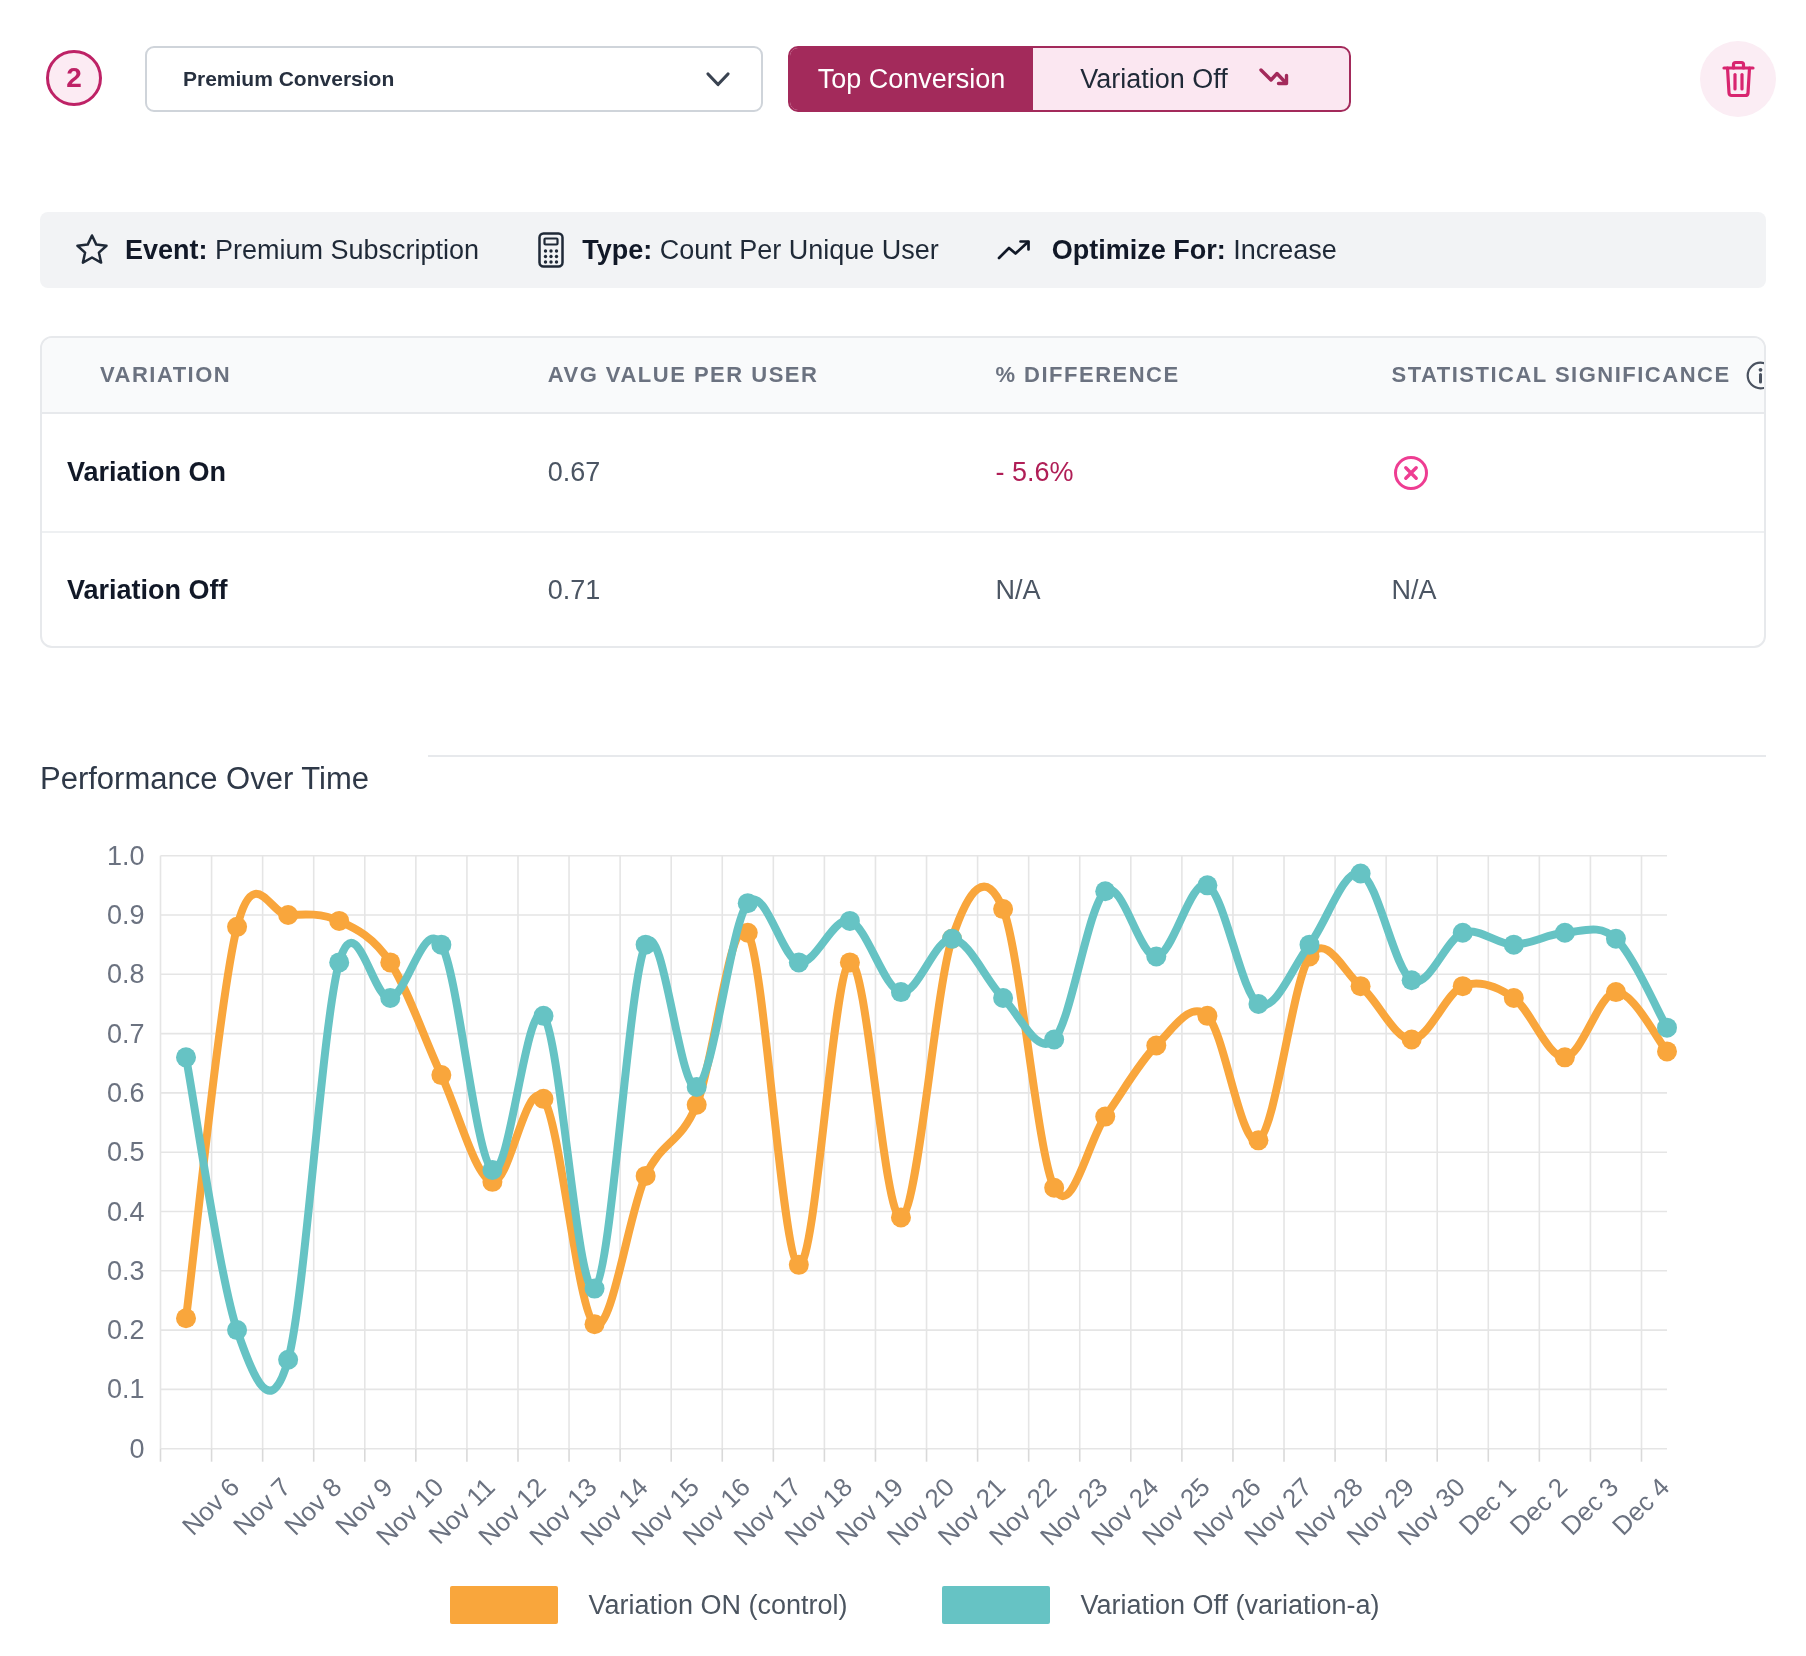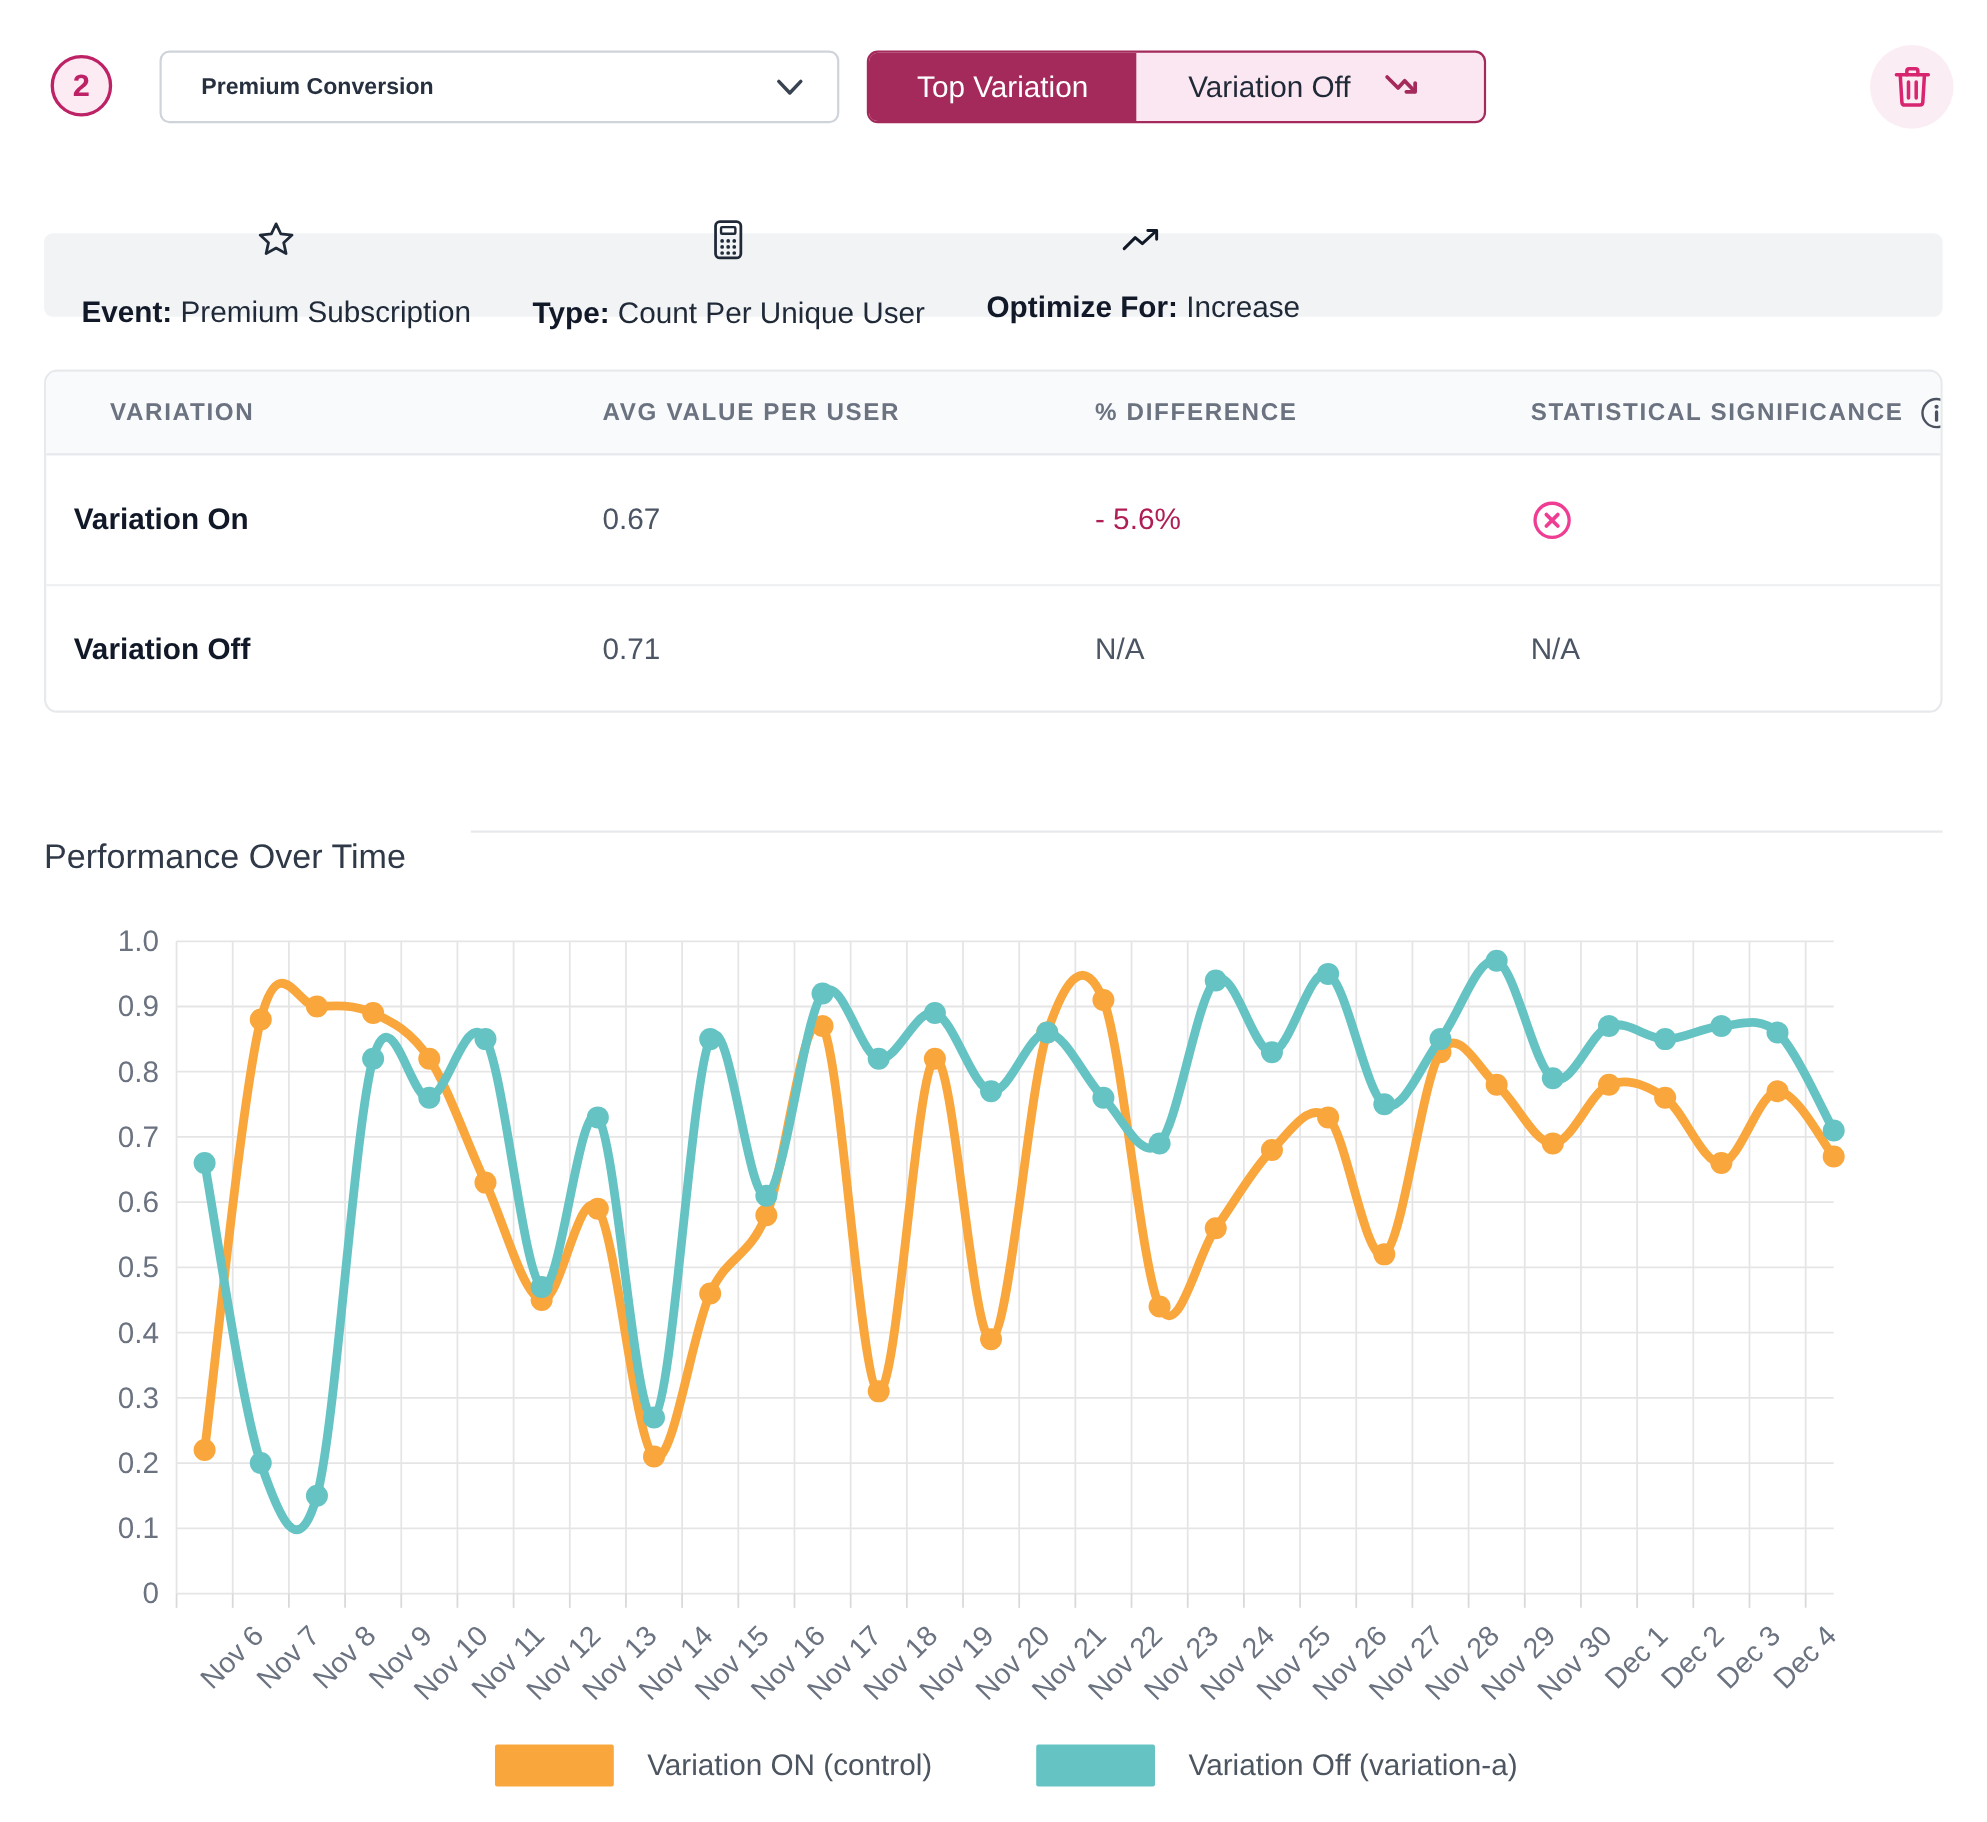--- a/index.html
+++ b/index.html
@@ -38,21 +38,21 @@
   .delete-button {
     position:absolute; left:1700px; top:41px; width:76px; height:76px; border-radius:50%;
     background:#fbedf4; display:flex; align-items:center; justify-content:center; cursor:pointer;
   }
   
   .info-bar {
     position:absolute; left:40px; top:212px; width:1726px; height:76px;
     background:#f2f3f5; border-radius:8px;
     display:flex; align-items:center; padding-left:34px; gap:56px;
   }
-  .info-item { display:flex; align-items:center; gap:33px; font-size:27px; color:#1f2937;flex-direction:column; }
+  .info-item { display:flex; align-items:center; gap:15px; font-size:27px; color:#1f2937; }
   .info-item b { font-weight:700; color:#111827; }
   
   .results-card {
     position:absolute; left:40px; top:336px; width:1726px; height:312px;
     border:2px solid #e7e9ec; border-radius:12px; overflow:hidden; background:#fff;
   }
   .t-head {
     height:76px; background:#f9fafb; border-bottom:2px solid #e7e9ec;
     display:grid; grid-template-columns:26% 26% 23% 25%; align-items:center;
   }
@@ -91,21 +91,21 @@
   <div class="metric-dropdown">
     <span class="label">Premium Conversion</span>
     <span style="display:flex;">
       <svg width="26" height="17" viewBox="0 0 26 17" fill="none">
         <path d="M3 3 L13 13.5 L23 3" stroke="#3a4351" stroke-width="3.2" stroke-linecap="round" stroke-linejoin="round"></path>
       </svg>
     </span>
   </div>
 
   <div class="segmented">
-    <div class="seg-left">Top Variation</div>
+    <div class="seg-left">Top Conversion</div>
     <div class="seg-right">
       <span>Variation Off</span>
       <span style="display:flex;">
         <svg width="46" height="30" viewBox="0 0 46 30" fill="none">
           <path d="M5 6 L15 16 L21 9.5 L30 19" stroke="#a32a5b" stroke-width="3.4" stroke-linecap="round" stroke-linejoin="round"></path>
           <path d="M22.5 19.5 L30.5 19.5 L30.5 11.5" stroke="#a32a5b" stroke-width="3.4" stroke-linecap="round" stroke-linejoin="round"></path>
         </svg>
       </span>
     </div>
   </div>

